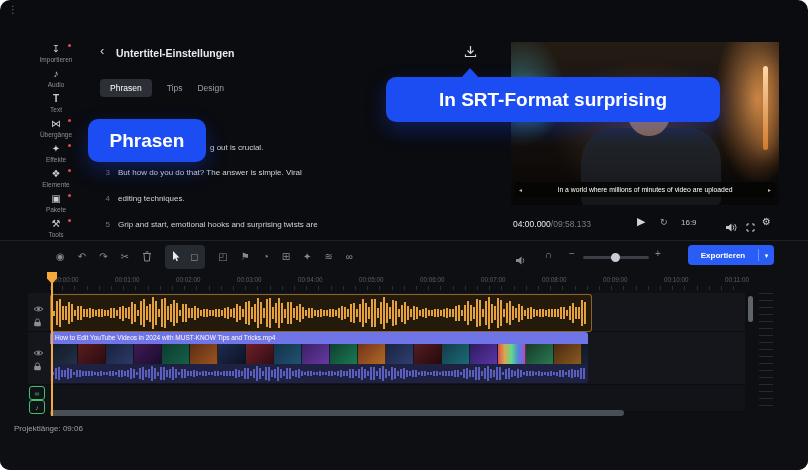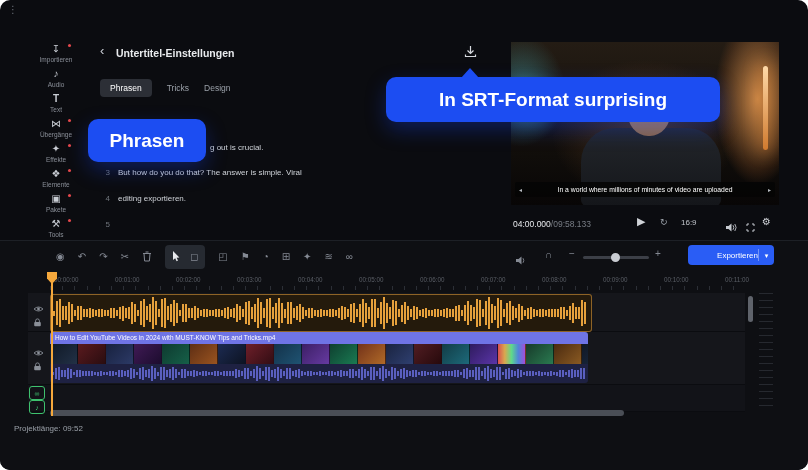--- a/index.html
+++ b/index.html
@@ -89,21 +89,21 @@
   .pb-icon{position:absolute;color:#d0d3d8;cursor:pointer;}
 
   
   .timeline{position:absolute;left:0;top:240px;width:808px;height:230px;background:#0e0f13;border-top:1px solid #1d2026;}
   .tl-toolbar{position:absolute;left:56px;top:7px;display:flex;align-items:center;gap:13px;height:18px;}
   .tl-toolbar .tico{font-size:10px;color:#848993;cursor:pointer;}
   .tool-pill{display:flex;align-items:center;gap:9px;background:#262a31;border-radius:4px;padding:3px 7px;}
   .zoom-slider{position:absolute;left:583px;top:15px;width:66px;height:3px;background:#3c3f47;border-radius:2px;cursor:pointer;}
   .zoom-knob{position:absolute;left:28px;top:-3px;width:9px;height:9px;border-radius:50%;background:#c9ccd2;}
   .export-btn{position:absolute;left:688px;top:4px;width:86px;height:20px;background:#2a5df5;border-radius:4px;display:flex;align-items:center;cursor:pointer;}
-  .export-btn .lbl{flex:1;text-align:right;color:#fff;font-size:8px;font-weight:normal;}
+  .export-btn .lbl{flex:1;text-align:center;color:#fff;font-size:8px;font-weight:bold;}
   .export-btn .sep{width:1px;height:12px;background:rgba(255,255,255,.35);}
   .export-btn .arr{width:15px;text-align:center;color:#fff;font-size:7px;}
 
   .ruler{position:absolute;left:0;top:31px;width:760px;height:20px;cursor:pointer;}
   .ruler::after{content:"";position:absolute;left:50px;width:695px;bottom:2px;height:4px;background:repeating-linear-gradient(90deg,#2c2f36 0 1px,transparent 1px 12.2px);}
   .rlabel{position:absolute;top:4px;font-size:6.3px;color:#5a5e66;white-space:nowrap;}
 
   .lane{position:absolute;left:28px;width:717px;background:#15161b;border-bottom:1px solid #0b0c10;}
   .lane1{top:52px;height:38px;}
   .lane2{top:91px;height:52px;}
@@ -182,38 +182,39 @@
   <h1 class="sp-title" style="margin:0;">Untertitel-Einstellungen</h1>
   <span class="sp-download">
     <svg width="13" height="13" viewBox="0 0 13 13">
         <path d="M6.5 1v7M3.5 5.5L6.5 8.5L9.5 5.5" stroke="#d6d9de" stroke-width="1.2" fill="none"></path>
         <path d="M1.5 9.5v2h10v-2" stroke="#d6d9de" stroke-width="1.2" fill="none"></path>
       </svg>
   </span>
 
   <div class="sp-tabs">
     <span class="sp-tab active">Phrasen</span>
-    <span class="sp-tab">Tricks</span>
+    <span class="sp-tab">Tips</span>
     <span class="sp-tab">Design</span>
   </div>
 
   <div class="phrase-row indent2" style="top:141px;">
     <span class="pnum">2</span>
     <span class="ptext">g out is crucial.</span>
   </div>
   <div class="phrase-row" style="top:166px;">
     <span class="pnum">3</span>
     <span class="ptext">But how do you do that? The answer is simple. Viral</span>
   </div>
   <div class="phrase-row" style="top:192px;">
     <span class="pnum">4</span>
-    <span class="ptext">editing exportieren.</span>
+    <span class="ptext">editing techniques.</span>
   </div>
   <div class="phrase-row" style="top:218px;">
     <span class="pnum">5</span>
+    <span class="ptext">Grip and start, emotional hooks and surprising twists are</span>
   </div>
 
   <div class="callout callout-phrases">Phrasen</div>
   <div class="callout callout-srt">In SRT-Format surprising</div>
 
   <div class="preview">
     <div class="pv-lamp"></div>
     <div class="pv-glow"></div>
     <div class="pv-body"></div>
     <div class="pv-head"></div>
@@ -725,16 +726,16 @@
           <i style="height: 10.9px; background: rgb(90, 95, 191);"></i>
         </div>
     </div>
 
     <div class="playhead"></div>
 
     <div class="h-scroll"></div>
     <div class="v-scroll"></div>
     <div class="meter"></div>
 
-    <div class="proj-len">Projektlänge: 09:52</div>
+    <div class="proj-len">Projektlänge: 09:06</div>
   </section>
 
 </div>
 
 </body></html>

